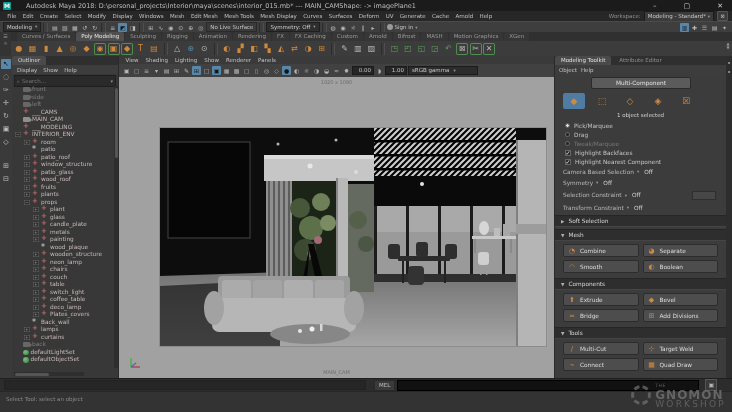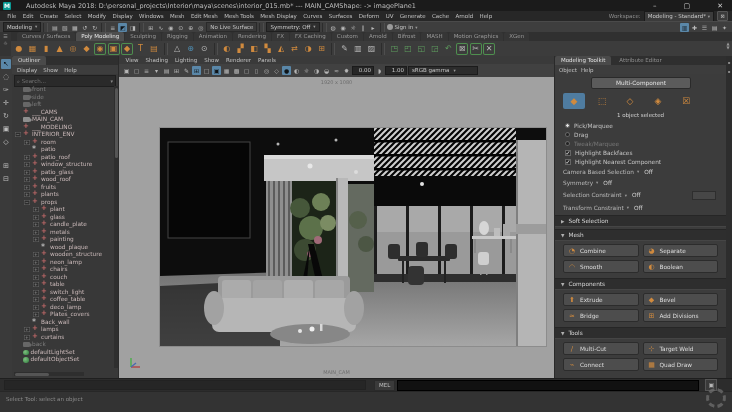--- a/index.html
+++ b/index.html
@@ -835,13 +835,18 @@
   <div id="mel-input"></div>
   <span id="script-editor-btn">▣</span>
 </div>
 
 <div id="helprow" class="abs">
   <span id="help-text">Select Tool: select an object</span>
 </div>
 
 <div id="watermark">
   <div id="gear"></div>
+  <div id="wm-text">
+    <div id="wm-the">THE</div>
+    <div id="wm-line1">GNOMON</div>
+    <div id="wm-line2">WORKSHOP</div>
+  </div>
 </div>
 
 </body></html>

